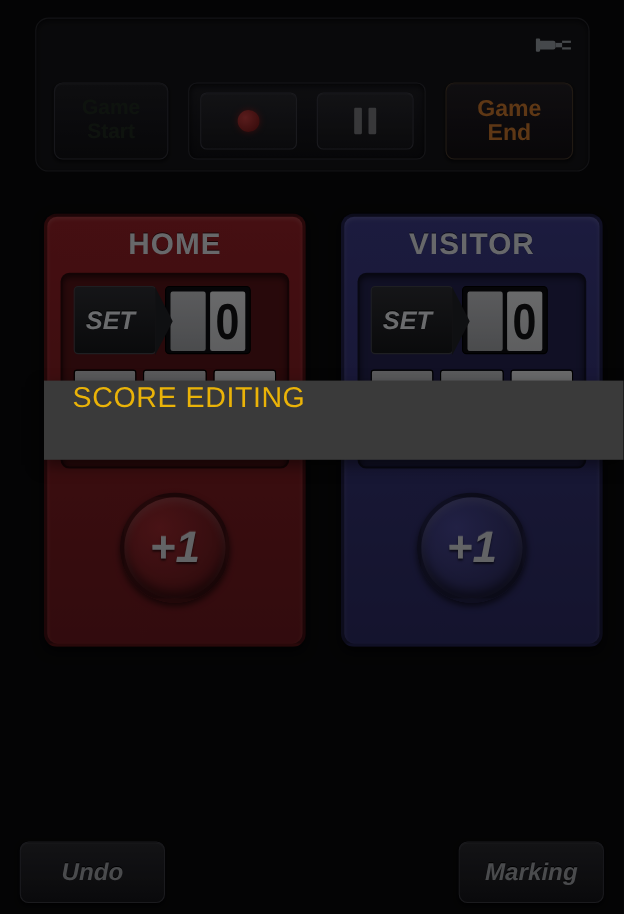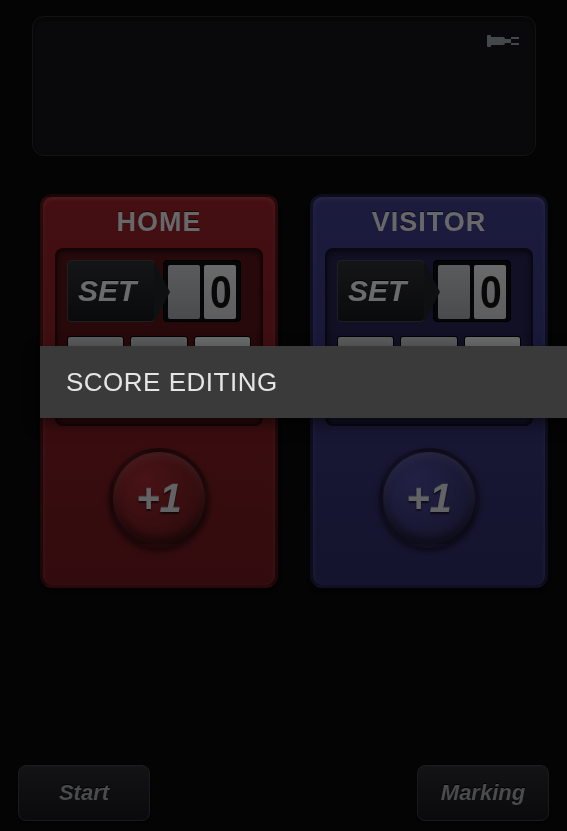--- a/index.html
+++ b/index.html
@@ -84,21 +84,21 @@
     box-shadow: inset 0 2px 6px rgba(0,0,0,0.6);
     padding: 10px;
   }
   .card-home .inner-panel { background:#5a1519; }
   .card-visitor .inner-panel { background:#262552; }
 
   .set-row { display:flex; align-items:center; gap:8px; margin-bottom:14px; }
   .set-tag {
     position:relative; height:62px; padding:0 18px 0 10px;
     display:flex; align-items:center;
-    font-size:30px; font-weight:900; color:#eceef2; font-style:italic;
+    font-size:23px; font-weight:900; color:#eceef2; font-style:italic;
     background: linear-gradient(#2f3035,#17181b);
     border:1px solid #44454c; border-radius:4px;
     text-shadow: 0 -1px 0 #000;
   }
   .set-tag::after {
     content:""; position:absolute; right:-16px; top:0;
     border-top:31px solid transparent; border-bottom:31px solid transparent;
     border-left:16px solid #232428;
   }
   .digit-box {
@@ -145,40 +145,61 @@
   .btn-undo { width:132px; height:56px; }
   .btn-marking { width:142px; height:72px; font-size:24px; }
   .btn-monitor { width:132px; height:56px; }
 
   
   .dim {
     position:absolute; inset:0; background:rgba(0,0,0,0.55);
   }
   .toast {
     position:absolute; left:40px; right:0; top:346px; height:72px;
-    background:#3a3a3a; display:flex; align-items:center;
-    padding-left:26px; color:#e5e5e5; font-size:26px; font-weight:400;
+    background:#3a3a3a; display:flex; 
+    padding-left:26px; color:#eab308; font-size:26px; font-weight:400;
     letter-spacing:0.5px;
     box-shadow: 0 6px 14px rgba(0,0,0,0.5);
   }
 </style>
 </head>
 <body>
 
 <div class="screen">
 
   <div class="top-panel">
     <div class="plug-icon">
       <svg viewBox="0 0 34 20">
         <rect x="2" y="6" width="16" height="8" rx="2" fill="#9aa0a6"></rect>
         <rect x="0" y="4" width="4" height="12" rx="1" fill="#9aa0a6"></rect>
         <rect x="18" y="8" width="6" height="4" fill="#9aa0a6"></rect>
         <rect x="24" y="6" width="8" height="2" fill="#9aa0a6"></rect>
         <rect x="24" y="12" width="8" height="2" fill="#9aa0a6"></rect>
       </svg>
+    </div>
+    <div class="ctrl-row">
+      <div class="btn btn-dark btn-game-start">
+        <span style="white-space:pre-line;">Game
+Start</span>
+      </div>
+      <div class="rec-pause-group">
+        <div class="rec-btn">
+          <div class="rec-dot"></div>
+        </div>
+        <div class="pause-btn">
+          <div class="pause-bars">
+              <div></div>
+              <div></div>
+            </div>
+        </div>
+      </div>
+      <div class="btn btn-game-end">
+        <span style="white-space:pre-line;">Game
+End</span>
+      </div>
     </div>
   </div>
 
   <div class="cards">
 
     <div class="card card-home">
       <div class="team-title">HOME</div>
       <div class="inner-panel">
         <div class="set-row">
           <div class="set-tag">SET</div>
@@ -224,21 +245,21 @@
       </div>
       <div class="plus-btn">
         <span>+1</span>
       </div>
     </div>
 
   </div>
 
   <div class="bottom-bar">
     <div class="bottom-btn btn-undo">
-      <span>Start</span>
+      <span>Undo</span>
     </div>
     <div class="bottom-btn btn-monitor">
       <span>Marking</span>
     </div>
   </div>
 
   <div class="dim"></div>
 
   <div class="toast">
     <span>SCORE EDITING</span>

